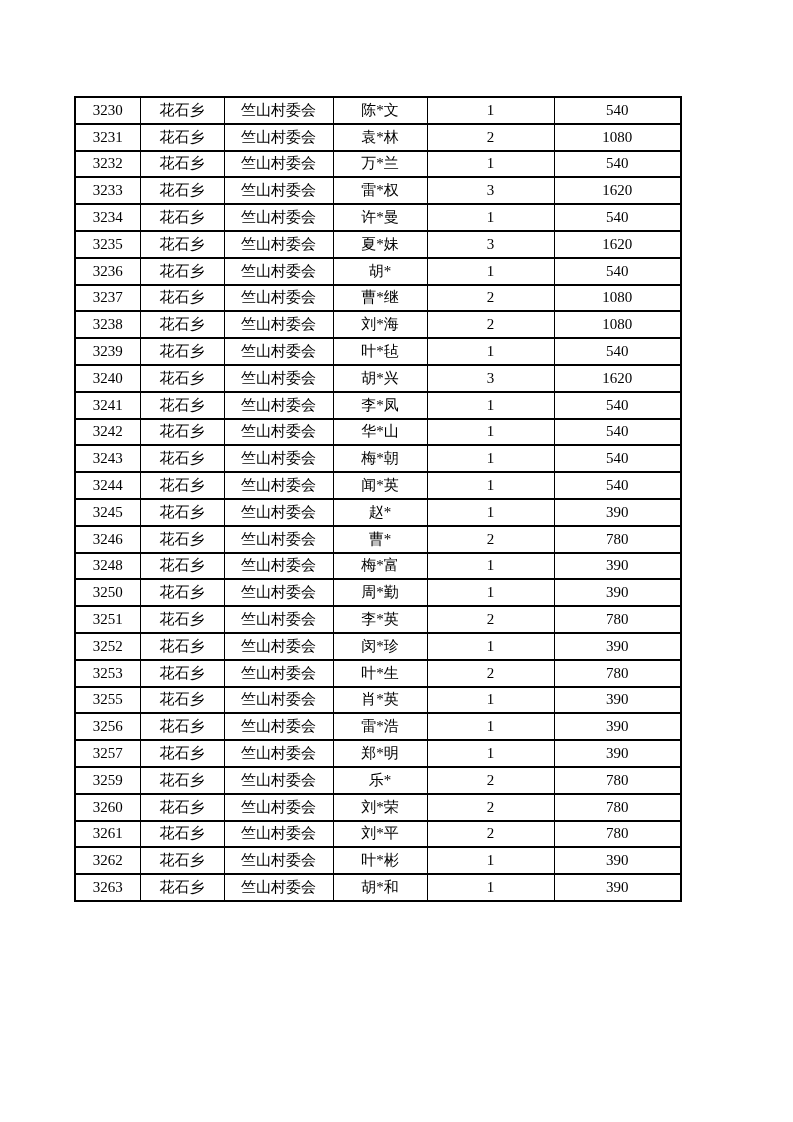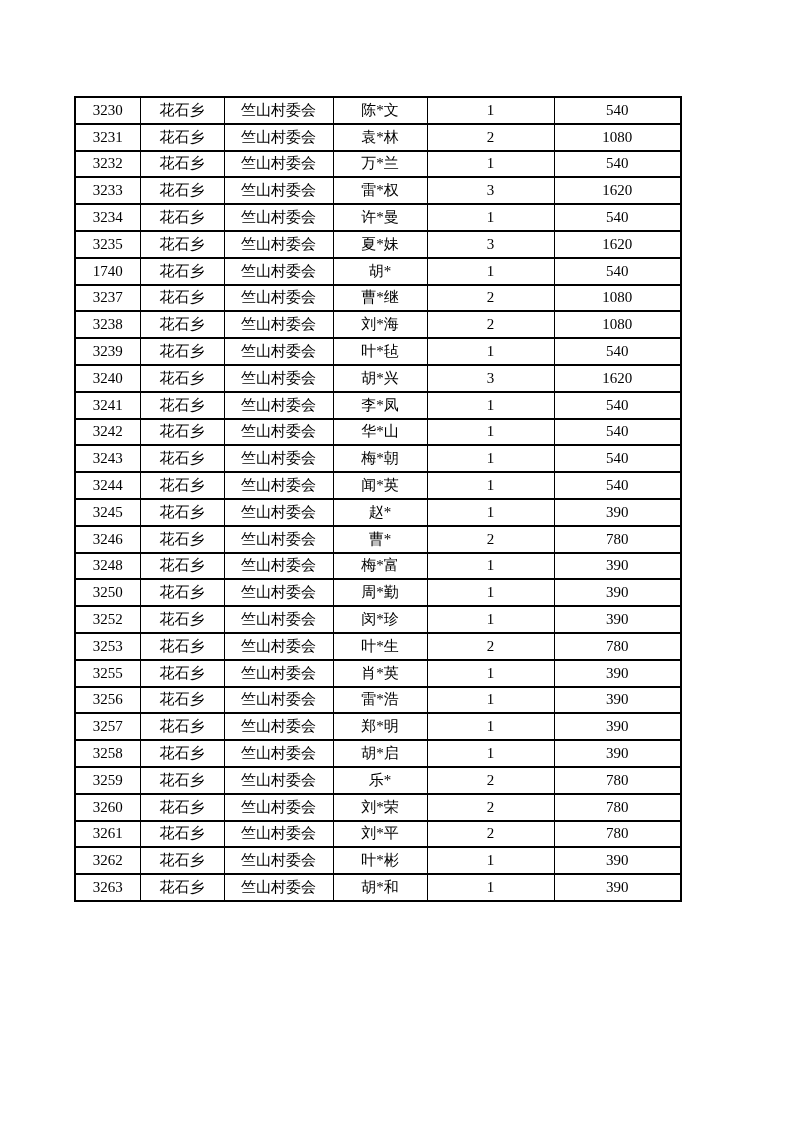--- a/index.html
+++ b/index.html
@@ -103,21 +103,21 @@
         </tr>
         <tr>
           <td>3235</td>
           <td>花石乡</td>
           <td>竺山村委会</td>
           <td>夏*妹</td>
           <td>3</td>
           <td>1620</td>
         </tr>
         <tr>
-          <td>1740</td>
+          <td>3236</td>
           <td>花石乡</td>
           <td>竺山村委会</td>
           <td>胡*</td>
           <td>1</td>
           <td>540</td>
         </tr>
         <tr>
           <td>3237</td>
           <td>花石乡</td>
           <td>竺山村委会</td>
@@ -207,20 +207,28 @@
         </tr>
         <tr>
           <td>3250</td>
           <td>花石乡</td>
           <td>竺山村委会</td>
           <td>周*勤</td>
           <td>1</td>
           <td>390</td>
         </tr>
         <tr>
+          <td>3251</td>
+          <td>花石乡</td>
+          <td>竺山村委会</td>
+          <td>李*英</td>
+          <td>2</td>
+          <td>780</td>
+        </tr>
+        <tr>
           <td>3252</td>
           <td>花石乡</td>
           <td>竺山村委会</td>
           <td>闵*珍</td>
           <td>1</td>
           <td>390</td>
         </tr>
         <tr>
           <td>3253</td>
           <td>花石乡</td>
@@ -243,28 +251,20 @@
           <td>竺山村委会</td>
           <td>雷*浩</td>
           <td>1</td>
           <td>390</td>
         </tr>
         <tr>
           <td>3257</td>
           <td>花石乡</td>
           <td>竺山村委会</td>
           <td>郑*明</td>
-          <td>1</td>
-          <td>390</td>
-        </tr>
-        <tr>
-          <td>3258</td>
-          <td>花石乡</td>
-          <td>竺山村委会</td>
-          <td>胡*启</td>
           <td>1</td>
           <td>390</td>
         </tr>
         <tr>
           <td>3259</td>
           <td>花石乡</td>
           <td>竺山村委会</td>
           <td>乐*</td>
           <td>2</td>
           <td>780</td>

